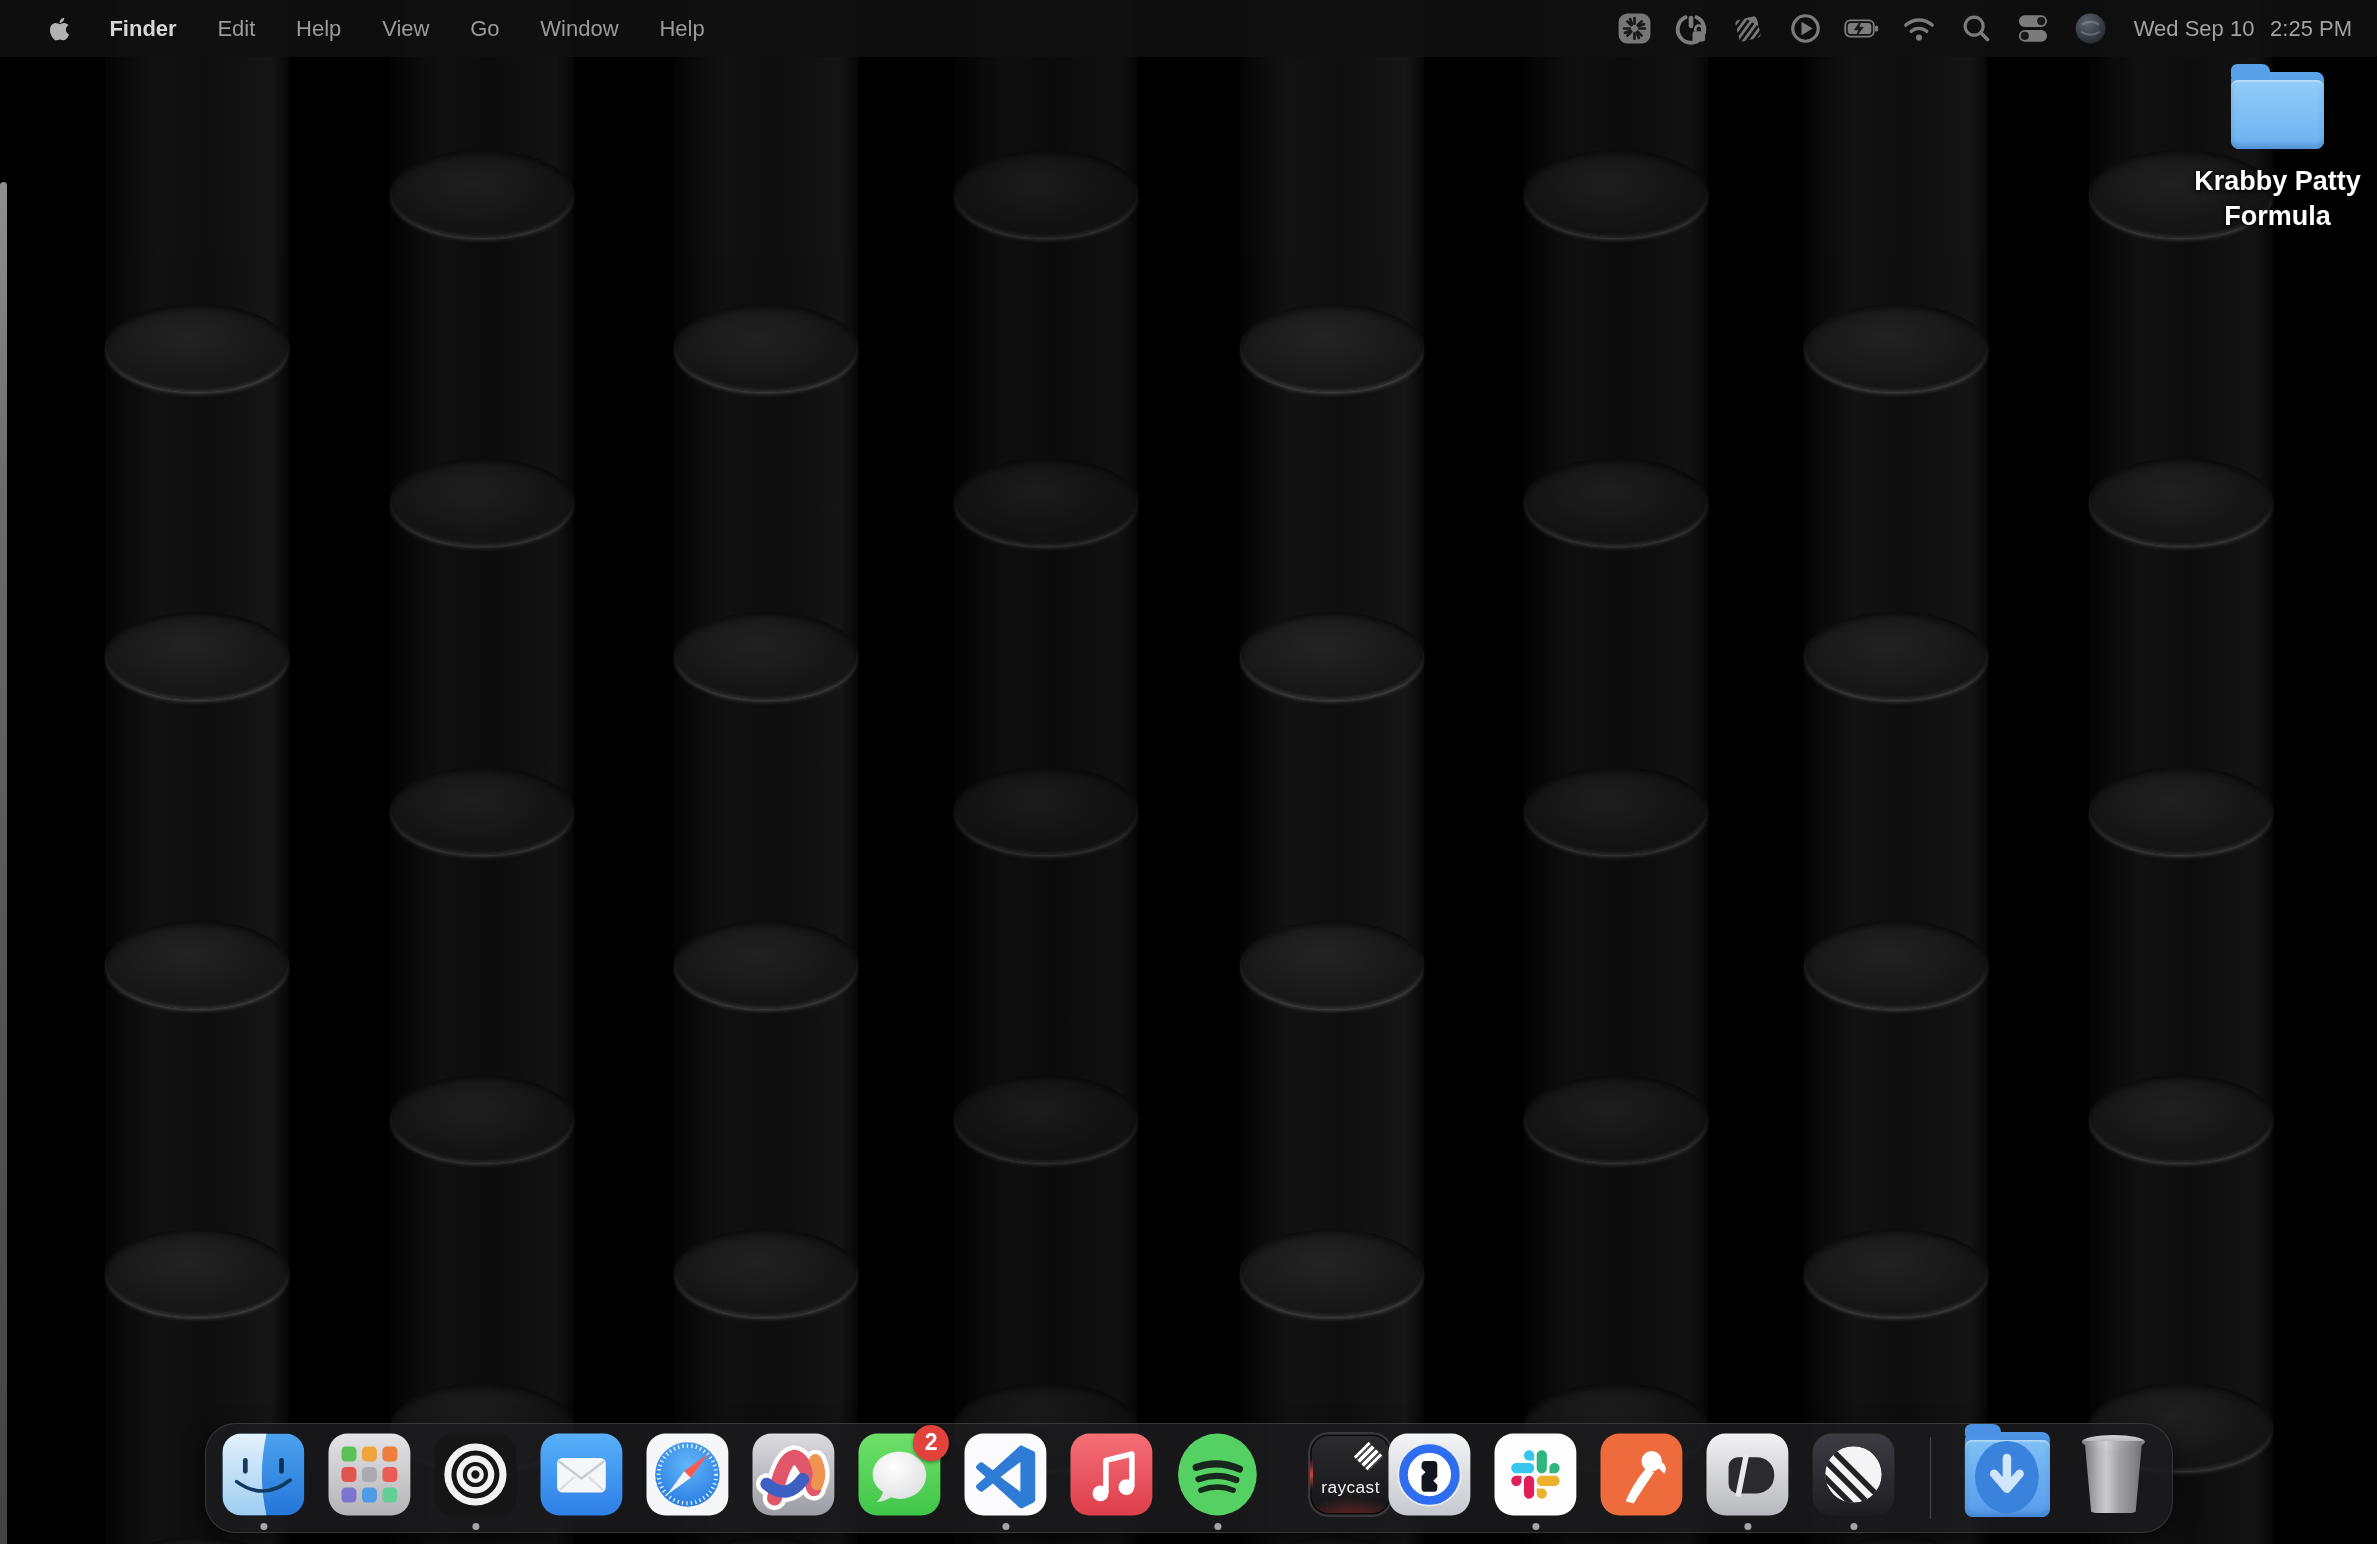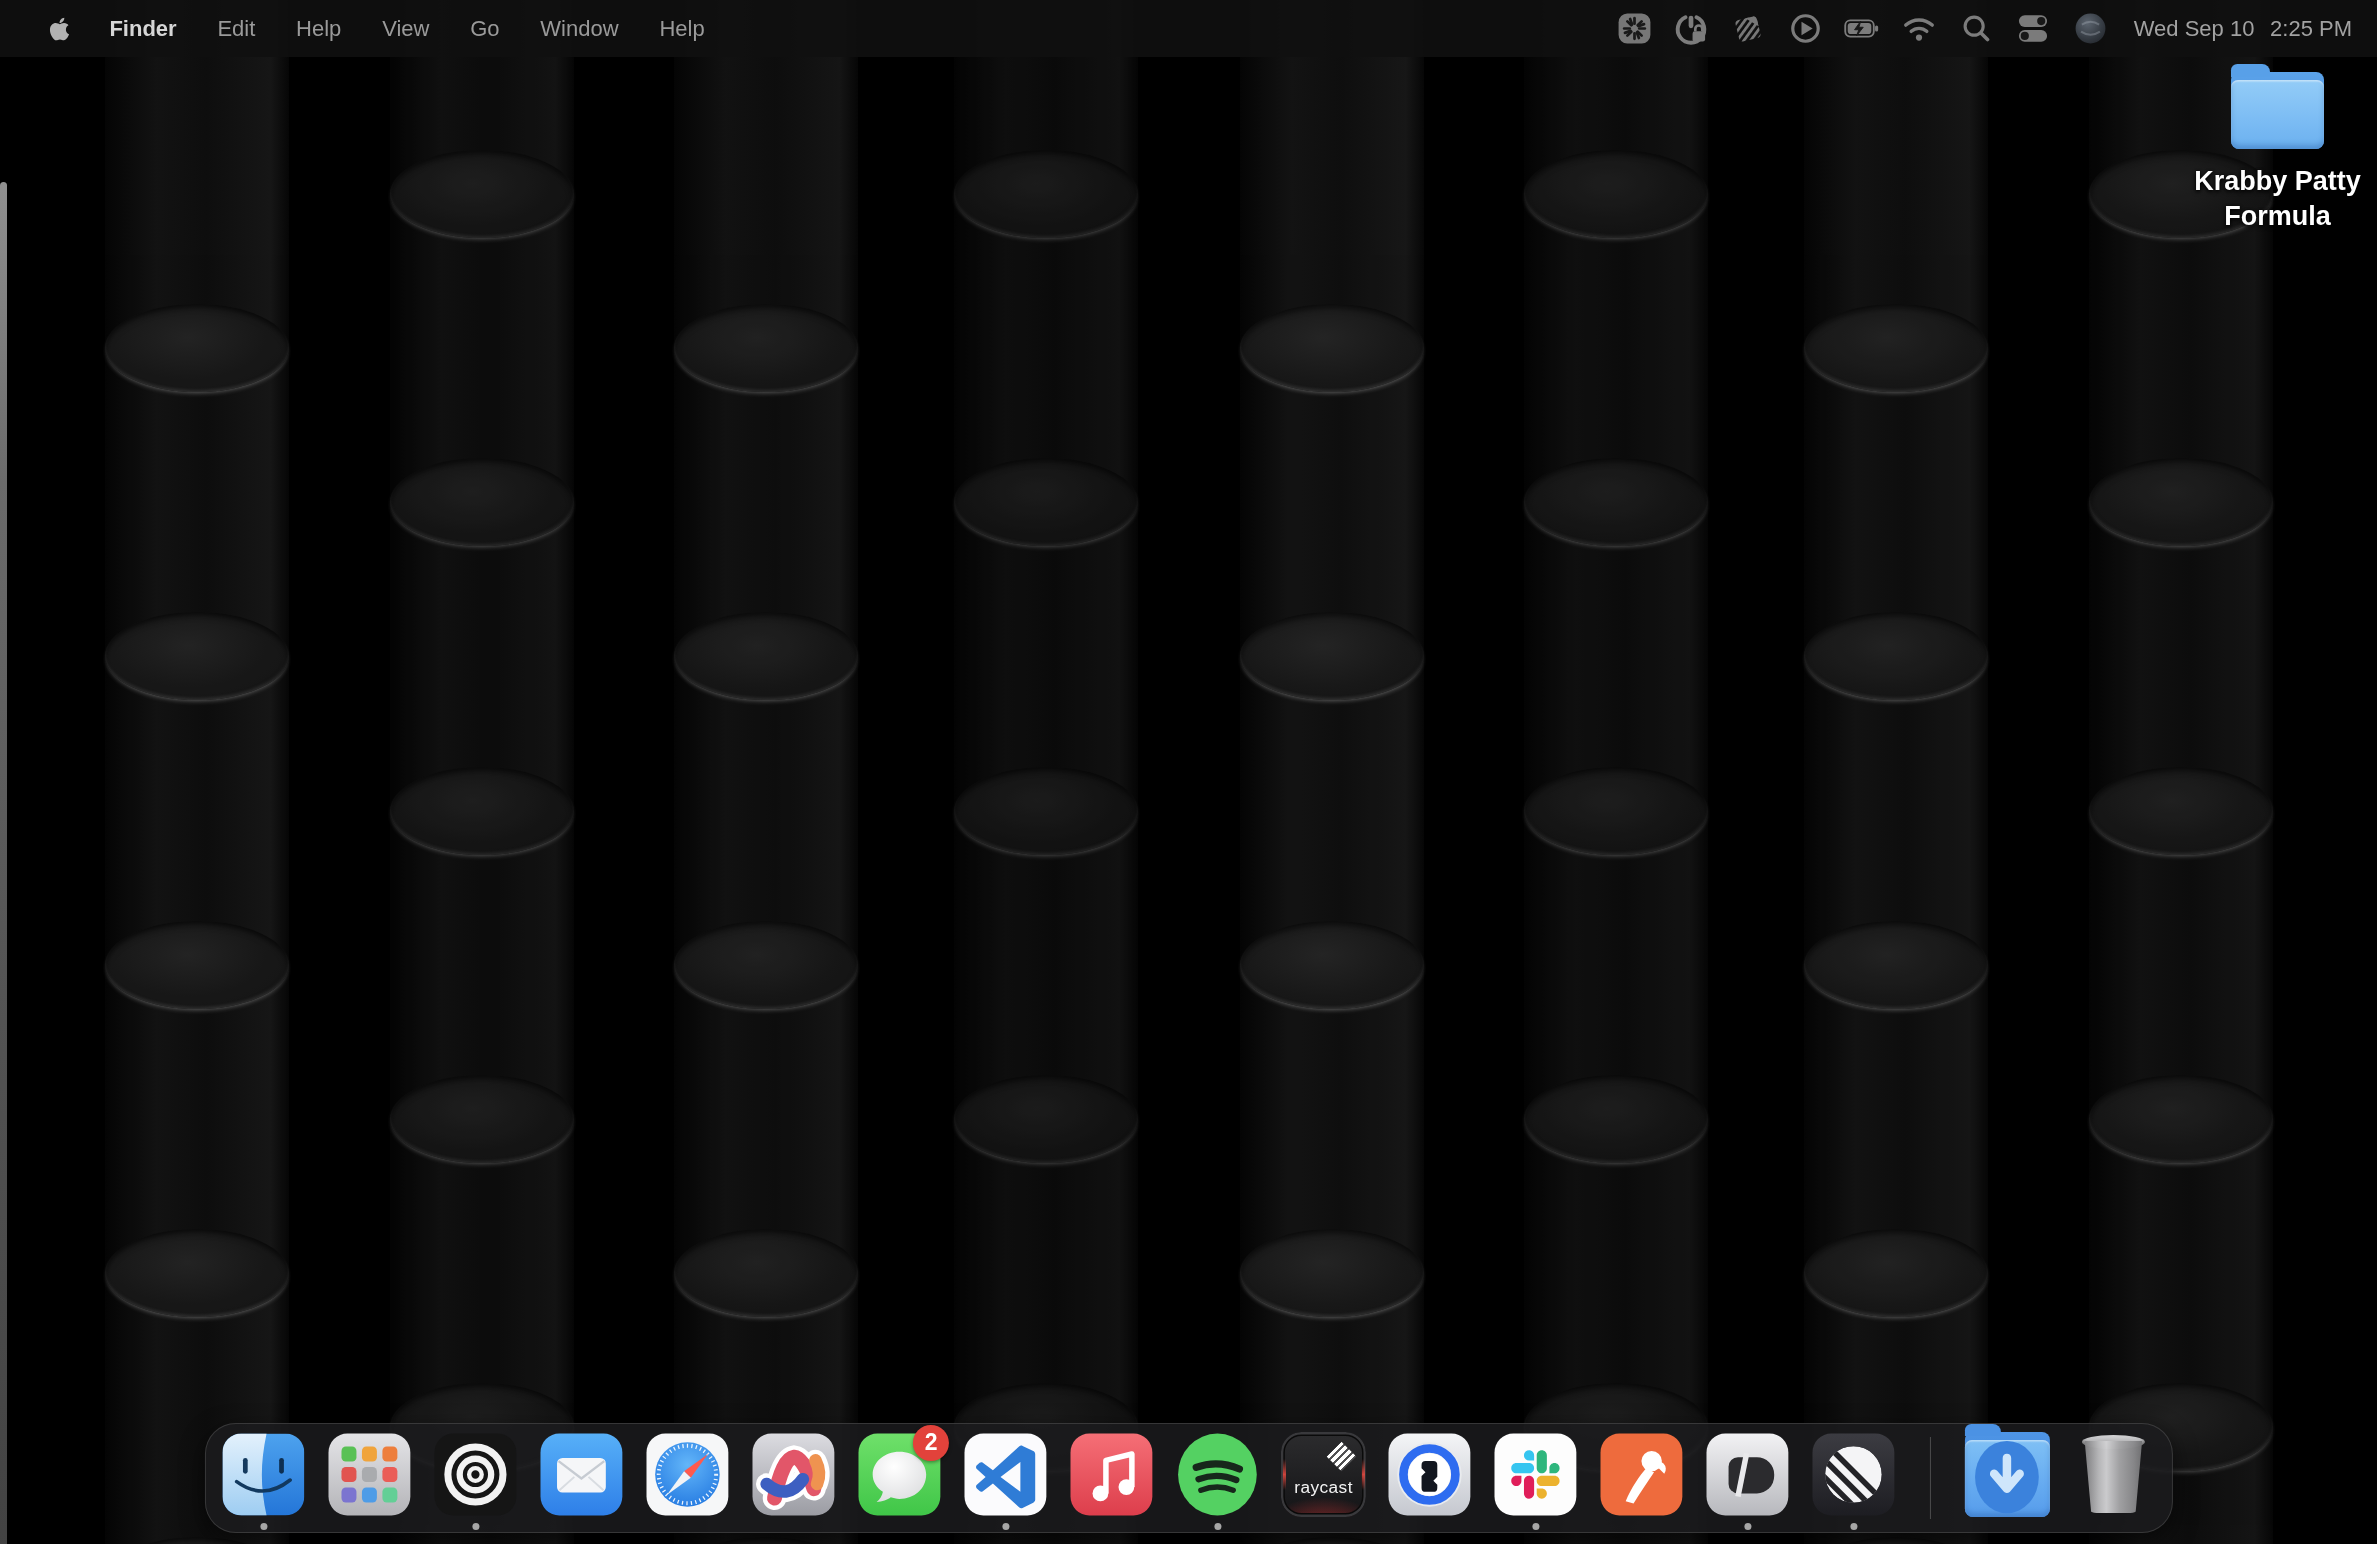--- a/index.html
+++ b/index.html
@@ -53,21 +53,21 @@
   .dock-sep{width:1.6px;height:82px;background:rgba(255,255,255,.22);margin:0 12.6px;flex:0 0 auto;}
   .run-dot{position:absolute;bottom:-13.4px;left:50%;transform:translateX(-50%);
     width:7px;height:7px;border-radius:50%;background:#a6a6a6;}
   .badge{position:absolute;top:-7px;right:-7px;min-width:36px;height:36px;border-radius:18px;
     background:#e2423b;color:#fff;font-size:23px;font-weight:bold;display:flex;
     align-items:center;justify-content:center;box-shadow:0 1.6px 3.9px rgba(0,0,0,.4);}
   
   .ic-raycast{position:relative;width:85px;height:85px;border-radius:20.4px;overflow:hidden;
     background:radial-gradient(130% 75% at 50% 118%,rgba(255,64,64,.6) 0%,rgba(255,64,64,0) 55%),
                linear-gradient(180deg,#2c2c2e,#141416);
-    box-shadow:inset 0 0 0 2.4px #39393c,inset 0 0 0 3.9px #0a0a0a;}
+    box-shadow:inset 0 0 0 2.4px #39393c,inset 0 0 0 3.9px #0a0a0a;margin-left:27px;}
   .rc-logo{position:absolute;top:14px;right:14px;width:21px;height:21px;transform:rotate(45deg);
     background:repeating-linear-gradient(90deg,#fff 0 3.1px,rgba(255,255,255,.2) 3.1px 5.5px);}
   .rc-label{position:absolute;left:0;right:0;bottom:19px;text-align:center;
     color:#f2f2f2;font-size:17.3px;letter-spacing:0.4px;}
   .ic-raycast::before,.ic-raycast::after{content:"";position:absolute;top:27px;bottom:27px;width:3.1px;
     background:linear-gradient(180deg,rgba(255,70,70,0),rgba(255,80,70,.8),rgba(255,70,70,0));}
   .ic-raycast::before{left:1.6px;} .ic-raycast::after{right:1.6px;}
   
   .ic-folder.dl{width:82px;height:71px;margin:7.9px auto 0;}
   .ic-folder.dl .f-back{background:linear-gradient(180deg,#4e95e6,#3d7fd2);}

